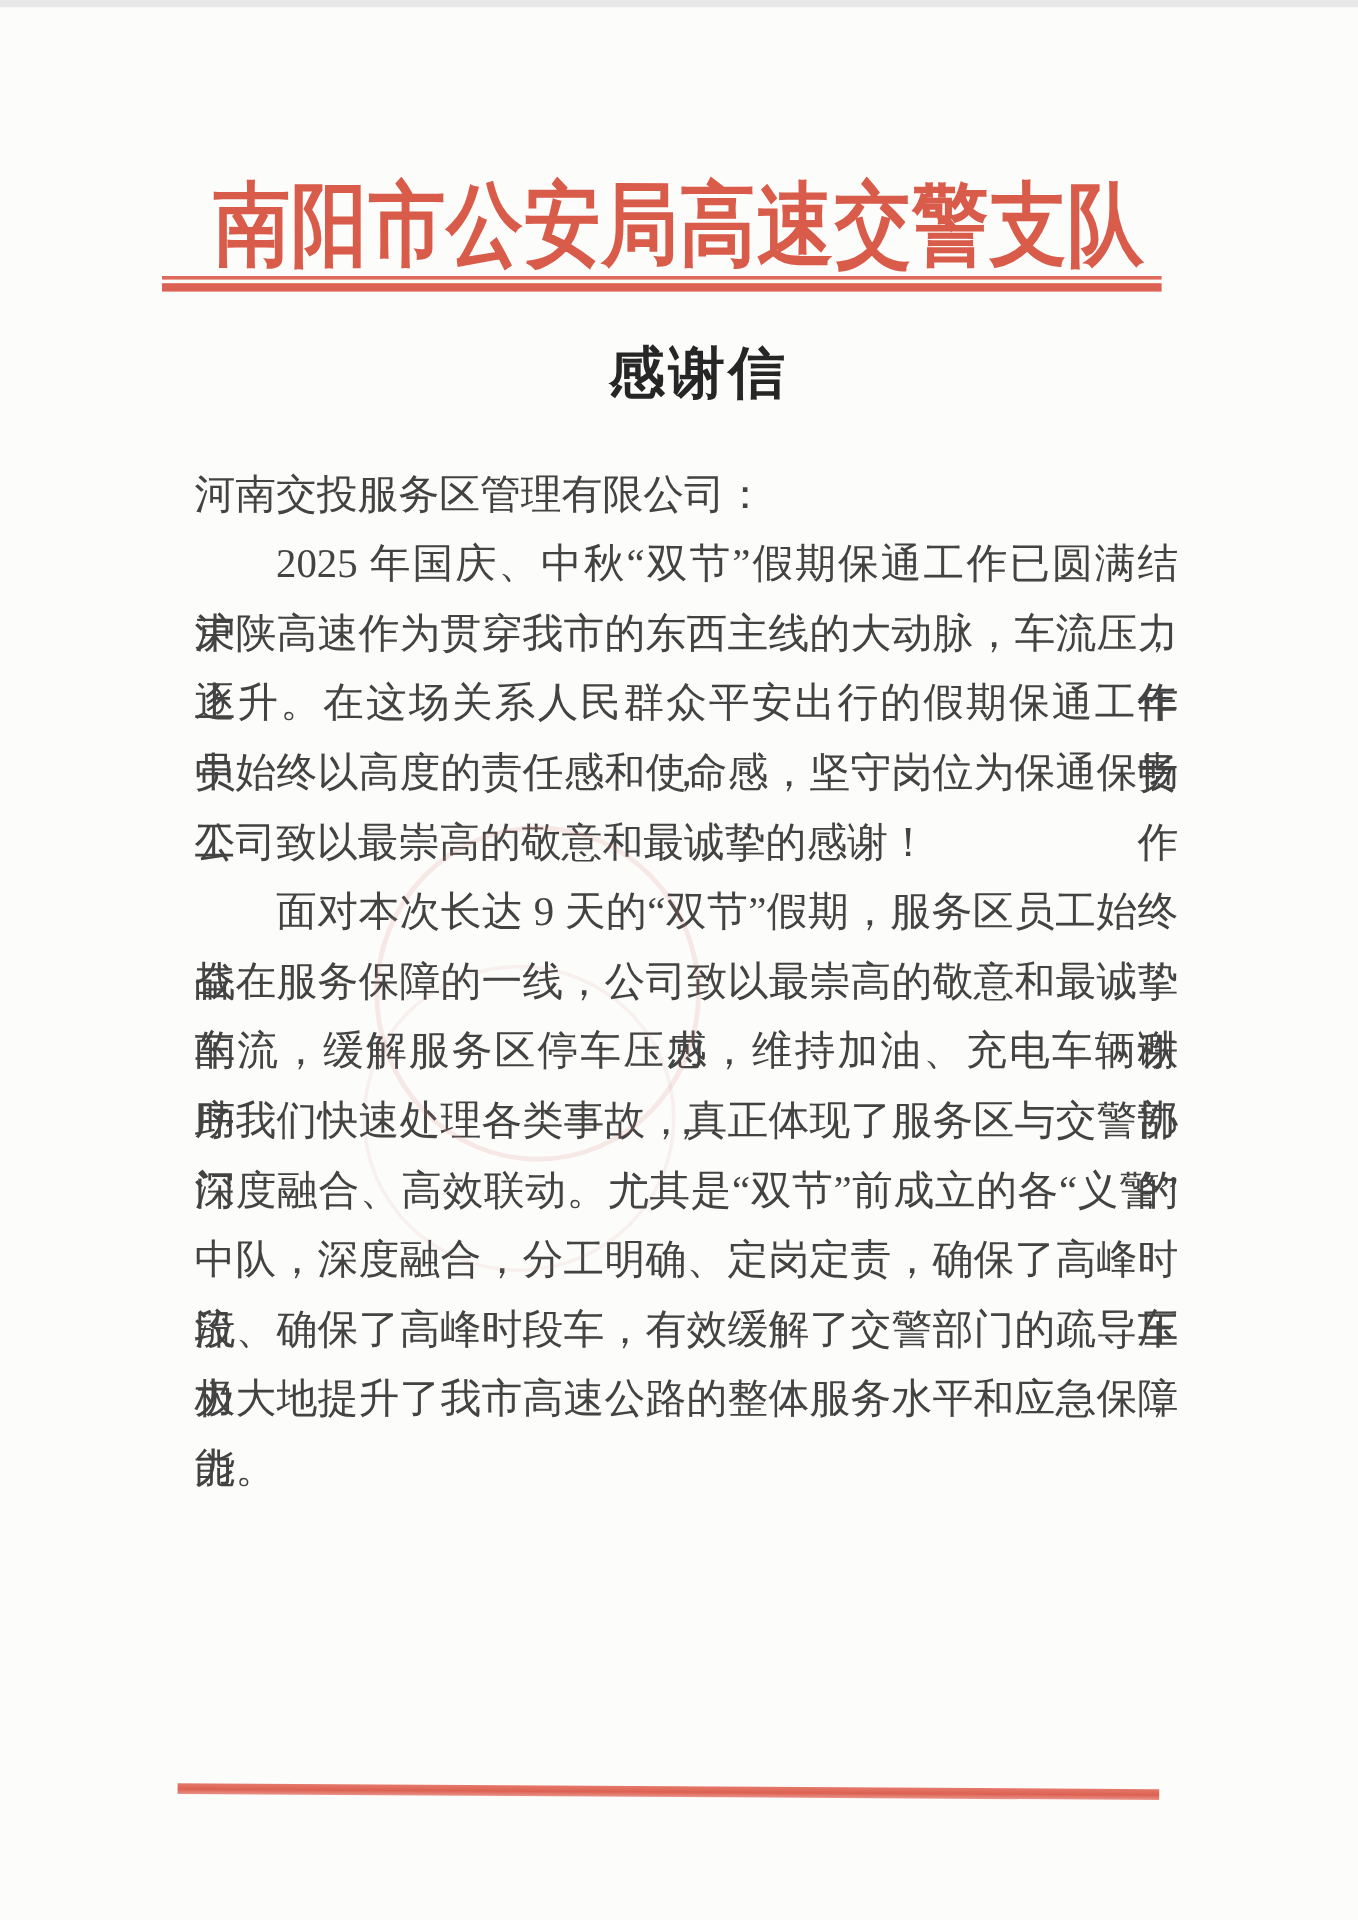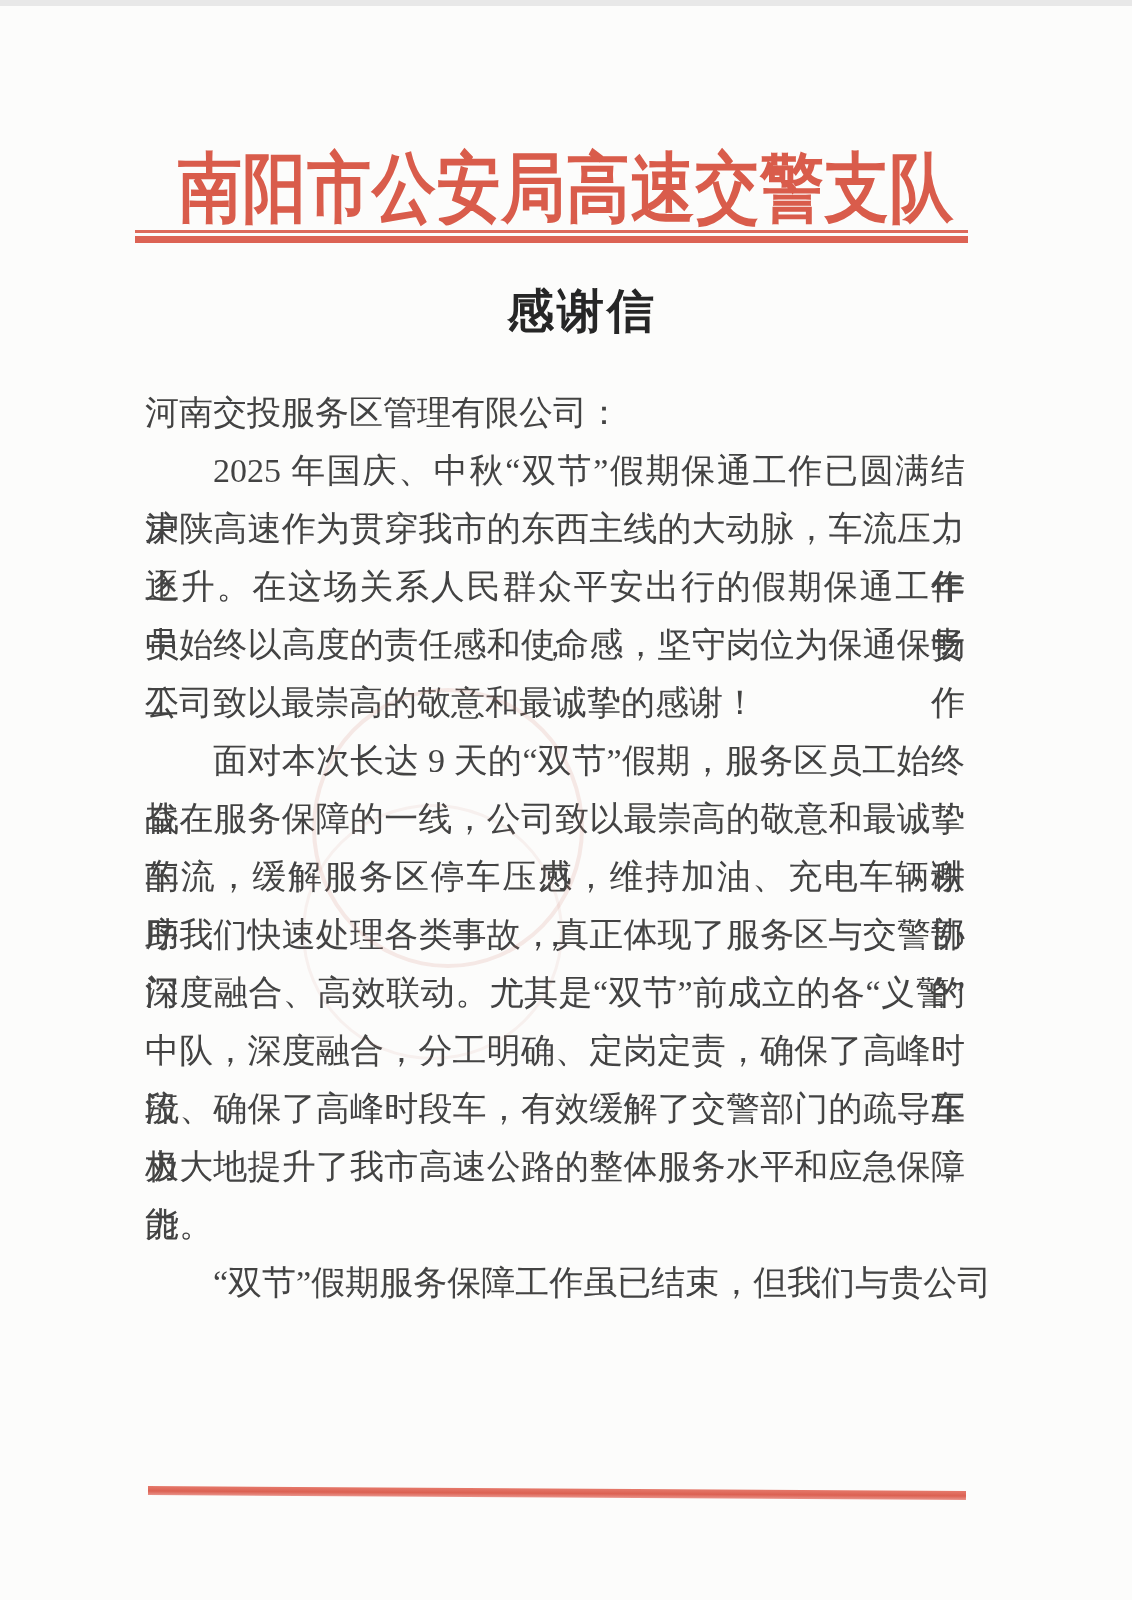--- a/index.html
+++ b/index.html
@@ -62,21 +62,21 @@
     font-size: 47px;
     font-weight: bold;
     color: #262626;
     letter-spacing: 3px;
   }
 
   
   .body-block {
     position: absolute;
     top: 378px;
-    left: 145px;
+    left: 162px;
     width: 820px;
     color: #434343;
     font-size: 34px;
   }
   .line {
     height: 58px;
     line-height: 58px;
     white-space: nowrap;
     text-align: left;
   }
@@ -149,23 +149,20 @@
         <div class="line indent fill">面对本次长达 9 天的“双节”假期，服务区员工始终奋</div>
         <div class="line fill">战在服务保障的一线，公司致以最崇高的敬意和最诚挚的感谢</div>
         <div class="line fill">车流，缓解服务区停车压力，维持加油、充电车辆秩序，协</div>
         <div class="line fill">助我们快速处理各类事故，真正体现了服务区与交警部门的</div>
         <div class="line fill">深度融合、高效联动。尤其是“双节”前成立的各“义警”</div>
         <div class="line fill">中队，深度融合，分工明确、定岗定责，确保了高峰时段车</div>
         <div class="line fill">流、确保了高峰时段车，有效缓解了交警部门的疏导压力，</div>
         <div class="line fill">极大地提升了我市高速公路的整体服务水平和应急保障能</div>
         <div class="line">力。</div>
       </div>
-    <div>
-        <div class="line indent">“双节”假期服务保障工作虽已结束，但我们与贵公司</div>
-      </div>
   </div>
 
   <div class="seal-ghost">
     <div class="seal-ghost-inner"></div>
   </div>
 
   <div class="footer-rule"></div>
 
 </div>
 

